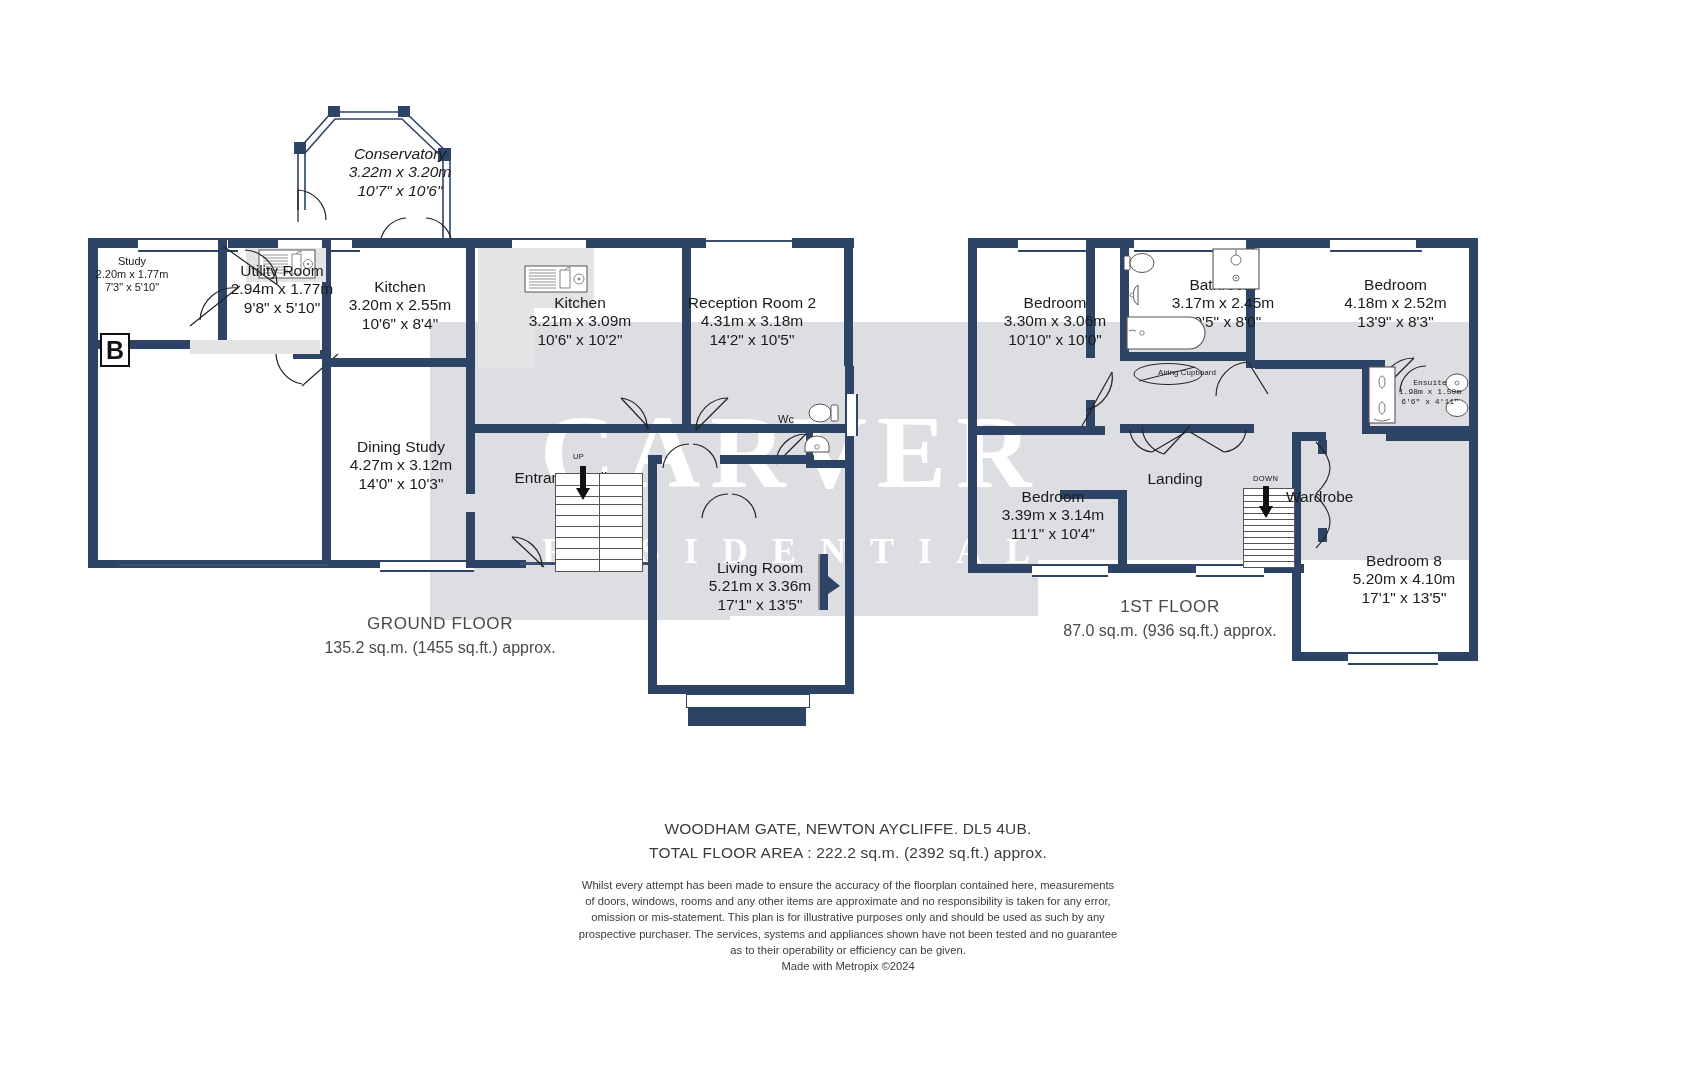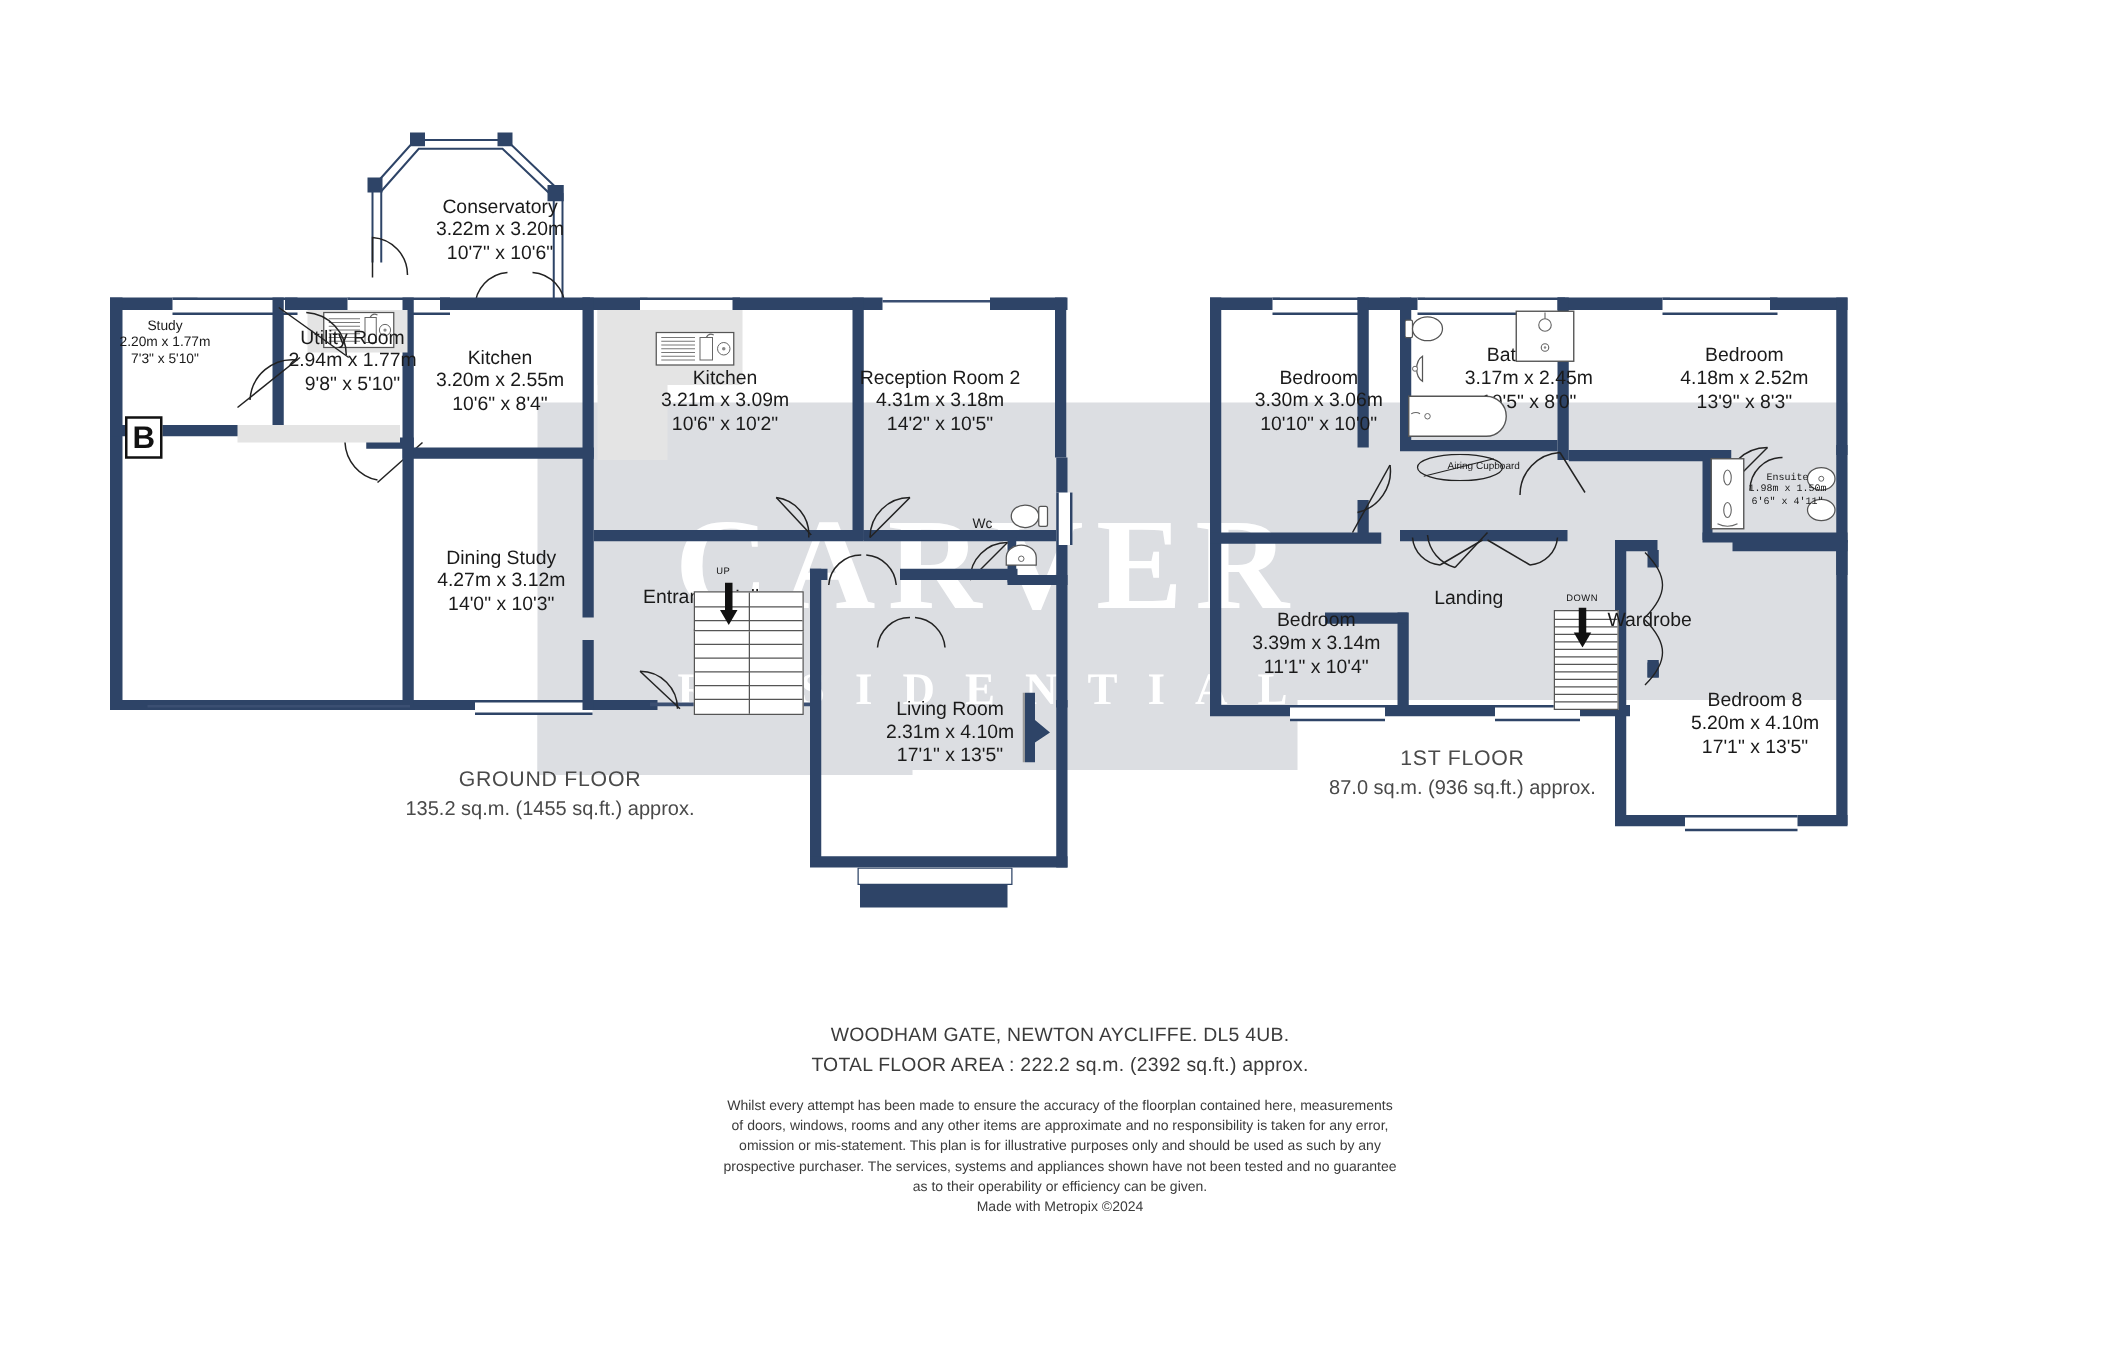--- a/index.html
+++ b/index.html
@@ -77,21 +77,21 @@
       <g fill="none" stroke="#2e4467" stroke-width="1.6">
         <path d="M8,150 L8,90 L42,52 L115,52 L160,95 L160,182"></path>
         <path d="M15,150 L15,93 L45,59 L112,59 L153,98 L153,182"></path>
       </g>
       <rect x="4" y="82" width="12" height="12" fill="#2e4467"></rect>
       <rect x="38" y="46" width="12" height="11" fill="#2e4467"></rect>
       <rect x="108" y="46" width="12" height="11" fill="#2e4467"></rect>
       <rect x="148" y="88" width="13" height="13" fill="#2e4467"></rect>
     </svg>
   </div>
-  <div class="rl" style="left:300px;top:157px;width:200px;">
+  <div class="rl" style="left:300px;top:145px;width:200px;font-style:italic;">
     <div class="nm">Conservatory</div>
     <div class="dm">3.22m  x 3.20m</div>
     <div class="dm">10'7"  x 10'6"</div>
   </div>
 
   <div class="arc" style="left:296px;top:178px;">
     <svg width="42" height="46">
         <path d="M2,44 L2,12 A30,30 0 0 1 30,42" fill="none" stroke="#222" stroke-width="1.2"></path>
       </svg>
   </div>
@@ -307,21 +307,21 @@
   <div class="wall" style="left:688px;top:706px;width:118px;height:20px;"></div>
   <div class="glass" style="left:686px;top:694px;width:122px;height:12px;background:#fff;border:1px solid #2e4467;"></div>
   <div style="position:absolute;left:818px;top:554px;">
     <svg width="38" height="56" viewBox="0 0 38 56">
       <path d="M2,0 L2,56 L10,56 L10,40 L22,32 L10,22 L10,0 Z" fill="#2e4467"></path>
       <rect x="0" y="0" width="2" height="56" fill="#999"></rect>
     </svg>
   </div>
   <div class="rl" style="left:680px;top:559px;width:160px;">
     <div class="nm">Living Room</div>
-    <div class="dm">2.31m  x 4.10m</div>
+    <div class="dm">5.21m  x 3.36m</div>
     <div class="dm">17'1"  x 13'5"</div>
   </div>
   <div class="arc" style="left:661px;top:442px;">
     <svg width="60" height="28">
         <path d="M2,26 A26,26 0 0 1 28,2" fill="none" stroke="#222" stroke-width="1.2"></path>
       <path d="M56,26 A26,26 0 0 0 32,2" fill="none" stroke="#222" stroke-width="1.2"></path>
       </svg>
   </div>
   <div class="arc" style="left:700px;top:492px;">
     <svg width="60" height="28">

